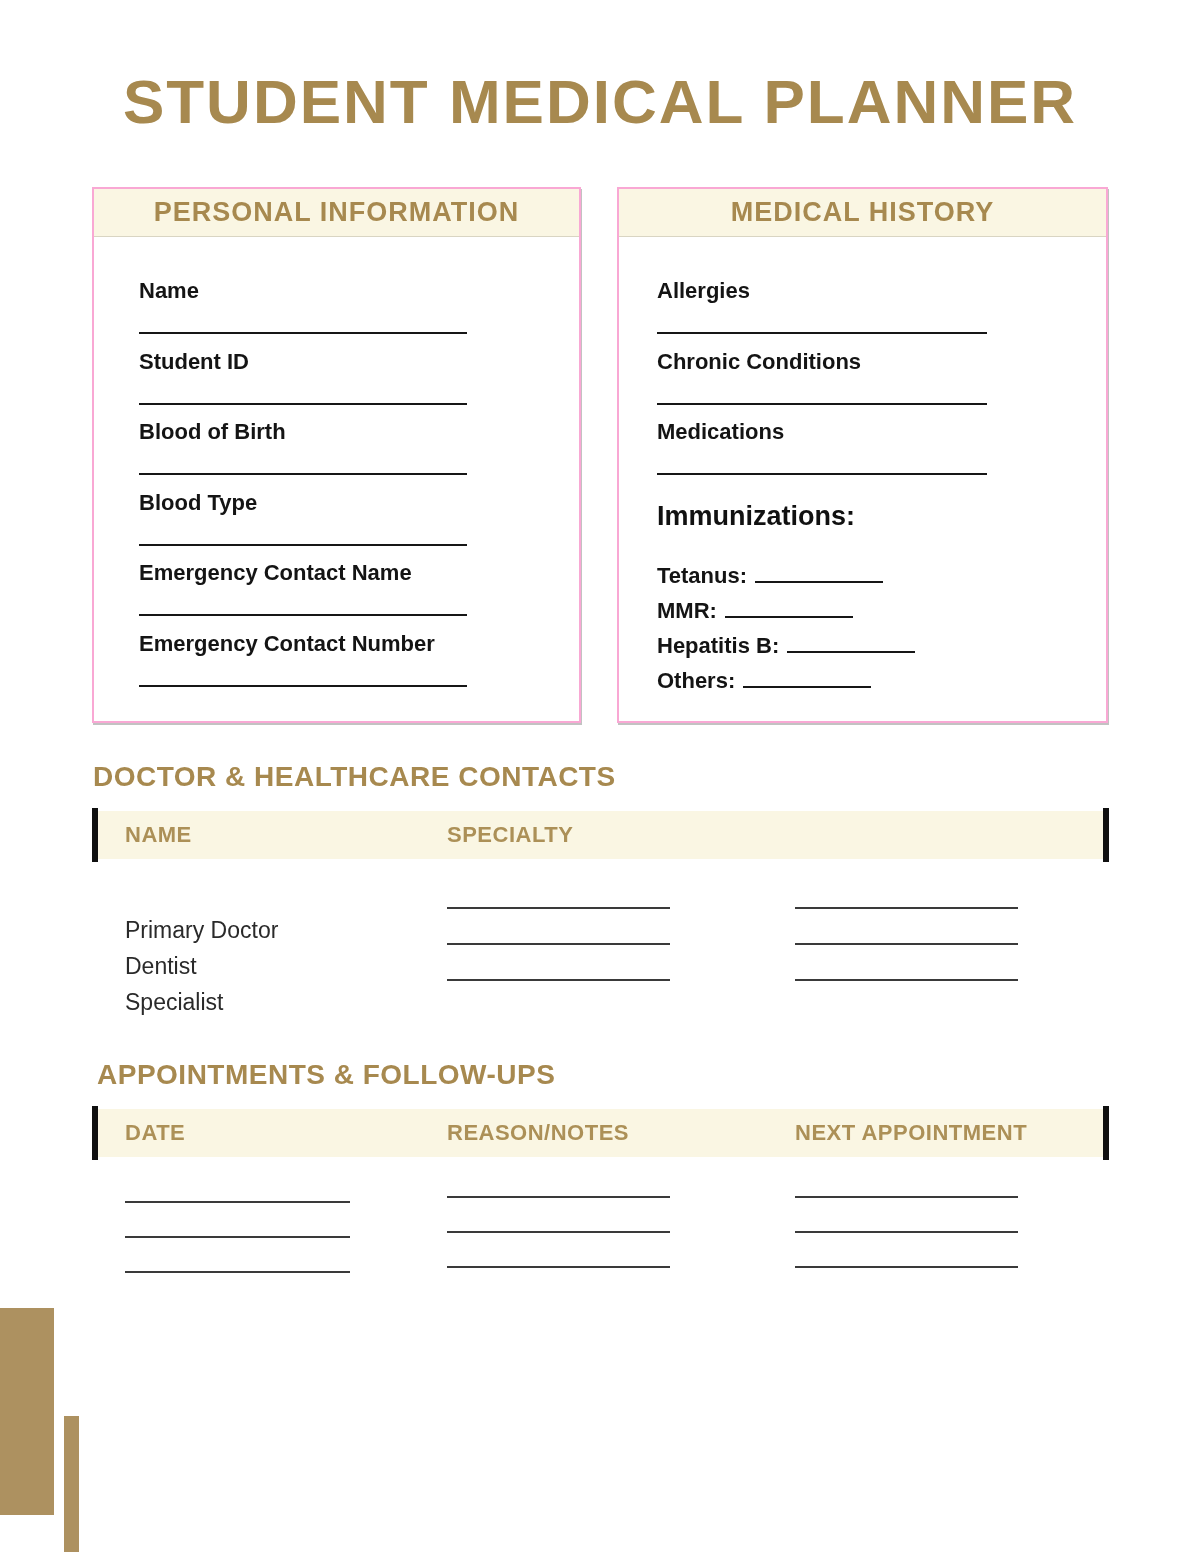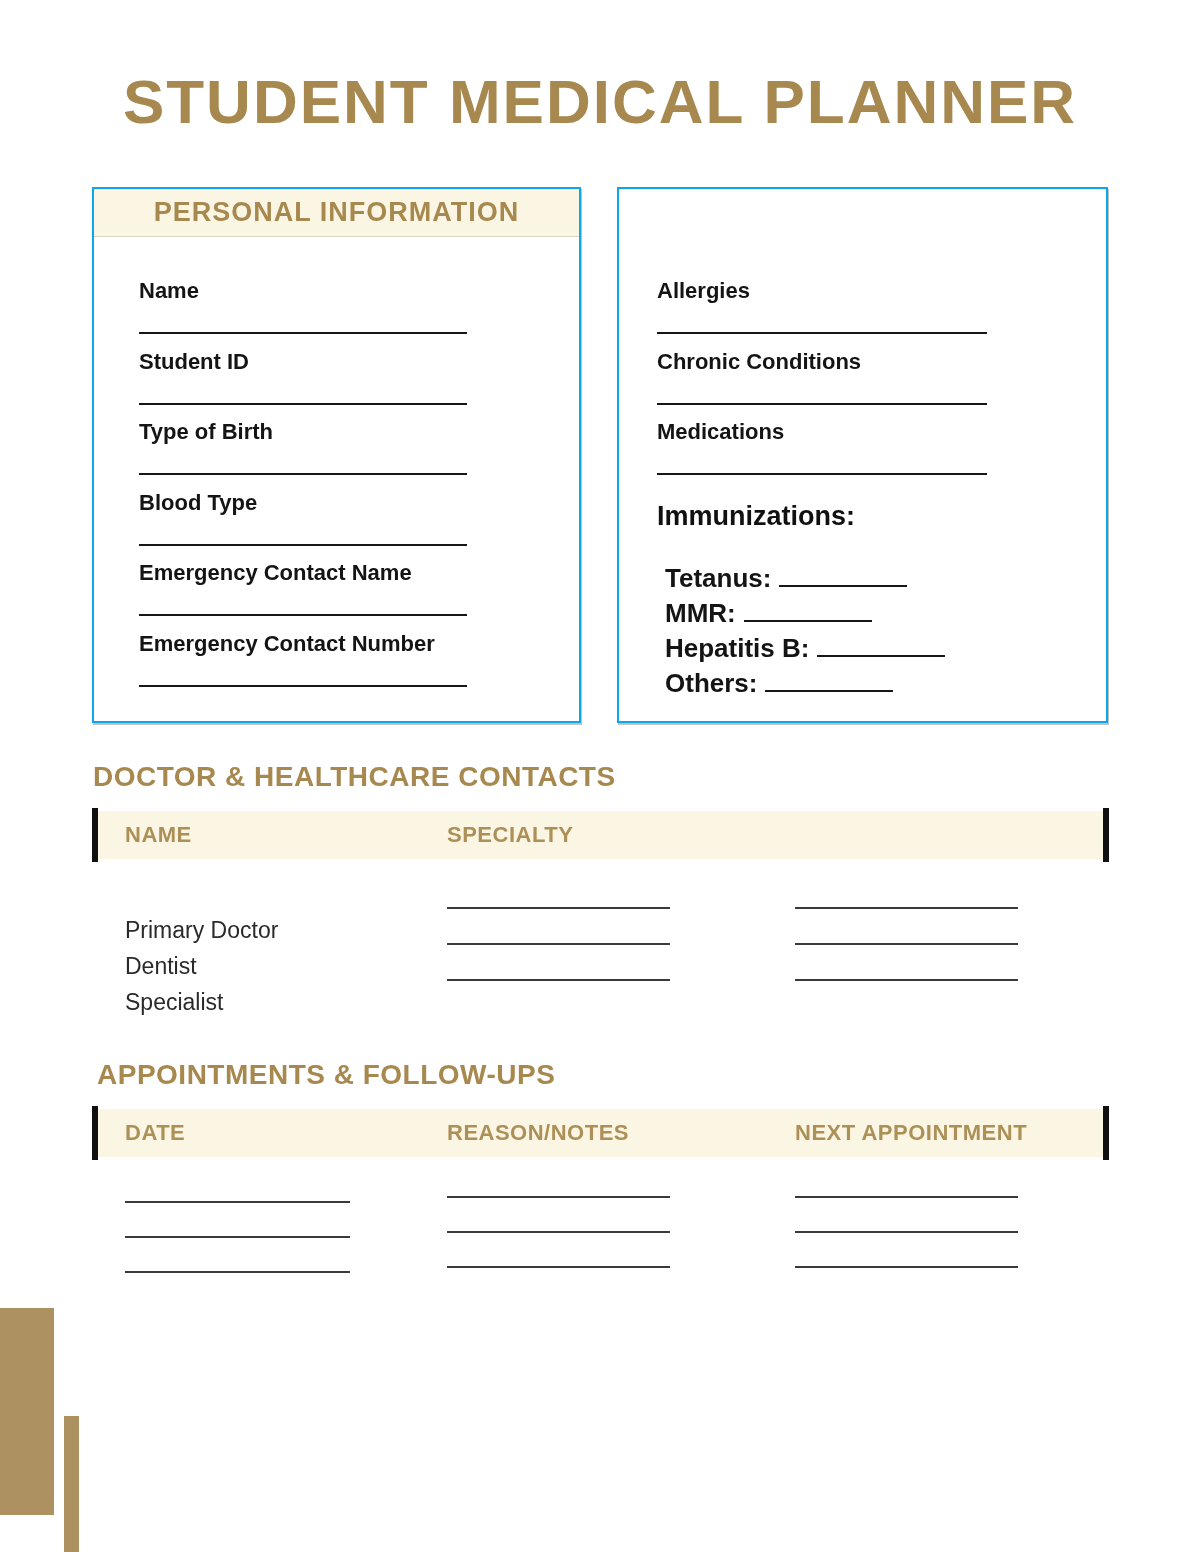--- a/index.html
+++ b/index.html
@@ -20,21 +20,21 @@
     font-size: 62px;
     font-weight: 800;
     letter-spacing: 2px;
     color: #a7894f;
   }
   
   .box {
     position: absolute;
     top: 187px;
     height: 536px;
-    border: 2px solid #0ea5e9;
+    border: 2px solid #f9a8d4;
     background: #ffffff;
     box-shadow: 1px 2px 0 rgba(120,120,120,.45);
   }
   .box-left  { left: 92px;  width: 489px; }
   .box-right { left: 617px; width: 491px; }
   .box-header {
     position: absolute;
     left: 0; right: 0; top: 0;
     height: 48px;
     background: #faf6e3;
@@ -65,22 +65,22 @@
   .box-right .fline  { left: 38px; width: 330px; }
   .imm-title {
     position: absolute;
     left: 38px;
     font-size: 27px;
     font-weight: 800;
     color: #111111;
   }
   .imm-item {
     position: absolute;
-    left: 46px;
-    font-size: 26px;
+    left: 38px;
+    font-size: 22px;
     font-weight: 700;
     color: #141414;
     white-space: nowrap;
   }
   .imm-line {
     display: inline-block;
     width: 128px;
     height: 16px;
     margin-left: 8px;
     border-bottom: 2px solid #161616;
@@ -160,31 +160,32 @@
 
   <h1 class="main-title">STUDENT MEDICAL PLANNER</h1>
 
   <section class="box box-left">
     <div class="box-header">PERSONAL INFORMATION</div>
 
     <div class="flabel" style="top:89px">Name</div>
     <div class="fline" style="top:143px"></div>
     <div class="flabel" style="top:160px">Student ID</div>
     <div class="fline" style="top:214px"></div>
-    <div class="flabel" style="top:230px">Type of Birth</div>
+    <div class="flabel" style="top:230px">Blood of Birth</div>
     <div class="fline" style="top:284px"></div>
     <div class="flabel" style="top:301px">Blood Type</div>
     <div class="fline" style="top:355px"></div>
     <div class="flabel" style="top:371px">Emergency Contact Name</div>
     <div class="fline" style="top:425px"></div>
     <div class="flabel" style="top:442px">Emergency Contact Number</div>
     <div class="fline" style="top:496px"></div>
   </section>
 
   <section class="box box-right">
+    <div class="box-header">MEDICAL HISTORY</div>
 
     <div class="flabel" style="top:89px">Allergies</div>
     <div class="fline" style="top:143px"></div>
     <div class="flabel" style="top:160px">Chronic Conditions</div>
     <div class="fline" style="top:214px"></div>
     <div class="flabel" style="top:230px">Medications</div>
     <div class="fline" style="top:284px"></div>
 
     <div class="imm-title" style="top:312px">Immunizations:</div>
 

